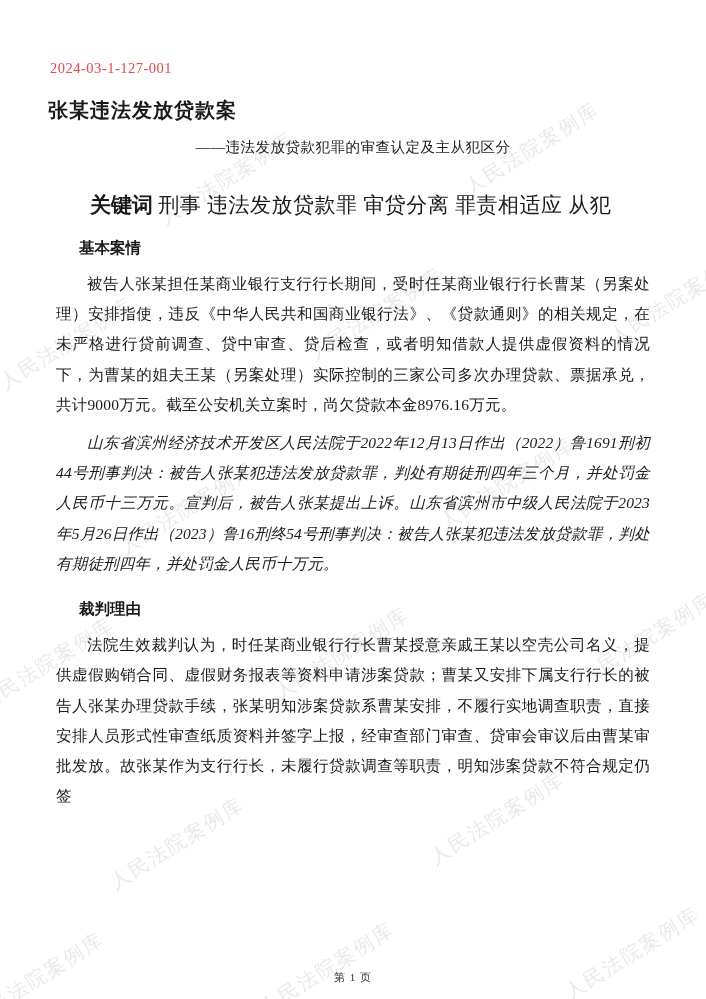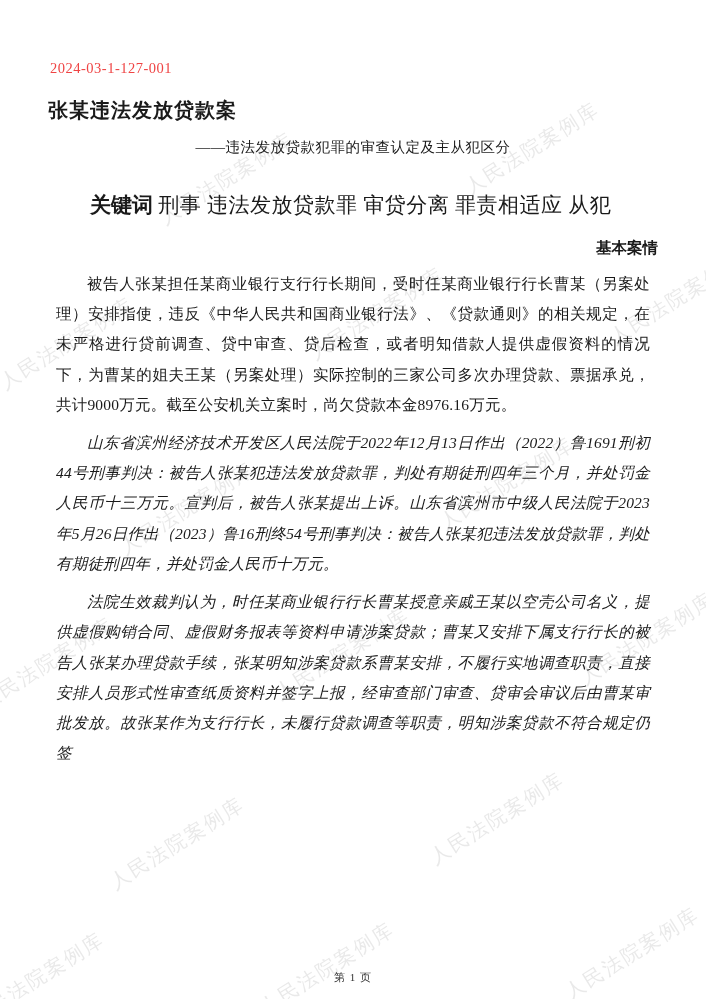--- a/index.html
+++ b/index.html
@@ -77,21 +77,20 @@
   }
   .kw-items {
     letter-spacing: 0.5px;
   }
   .sec-head {
     font-size: 15.5px;
     font-weight: bold;
     text-indent: 2em;
     margin: 0 0 6px 0;
     line-height: 1.75;
-    text-align: right;
   }
   .sec-head.spaced {
     margin-top: 16px;
   }
   p.body {
     font-size: 15.5px;
     line-height: 1.95;
     margin: 8px;
     text-indent: 2em;
     text-align: justify;
@@ -147,19 +146,20 @@
 
     <p class="kw-line">
       <span class="kw-label">关键词</span>
       <span class="kw-items">刑事  违法发放贷款罪  审贷分离  罪责相适应  从犯</span>
     </p>
 
     <div class="sec-head">基本案情</div>
     <p class="body">被告人张某担任某商业银行支行行长期间，受时任某商业银行行长曹某（另案处理）安排指使，违反《中华人民共和国商业银行法》、《贷款通则》的相关规定，在未严格进行贷前调查、贷中审查、贷后检查，或者明知借款人提供虚假资料的情况下，为曹某的姐夫王某（另案处理）实际控制的三家公司多次办理贷款、票据承兑，共计9000万元。截至公安机关立案时，尚欠贷款本金8976.16万元。</p>
     <p class="body">山东省滨州经济技术开发区人民法院于2022年12月13日作出（2022）鲁1691刑初44号刑事判决：被告人张某犯违法发放贷款罪，判处有期徒刑四年三个月，并处罚金人民币十三万元。宣判后，被告人张某提出上诉。山东省滨州市中级人民法院于2023年5月26日作出（2023）鲁16刑终54号刑事判决：被告人张某犯违法发放贷款罪，判处有期徒刑四年，并处罚金人民币十万元。</p>
 
+    <div class="sec-head spaced">裁判理由</div>
     <p class="body">法院生效裁判认为，时任某商业银行行长曹某授意亲戚王某以空壳公司名义，提供虚假购销合同、虚假财务报表等资料申请涉案贷款；曹某又安排下属支行行长的被告人张某办理贷款手续，张某明知涉案贷款系曹某安排，不履行实地调查职责，直接安排人员形式性审查纸质资料并签字上报，经审查部门审查、贷审会审议后由曹某审批发放。故张某作为支行行长，未履行贷款调查等职责，明知涉案贷款不符合规定仍签</p>
 
   </div>
 
   <div class="footer">第 1 页</div>
 
 </div>
 
 </body></html>

